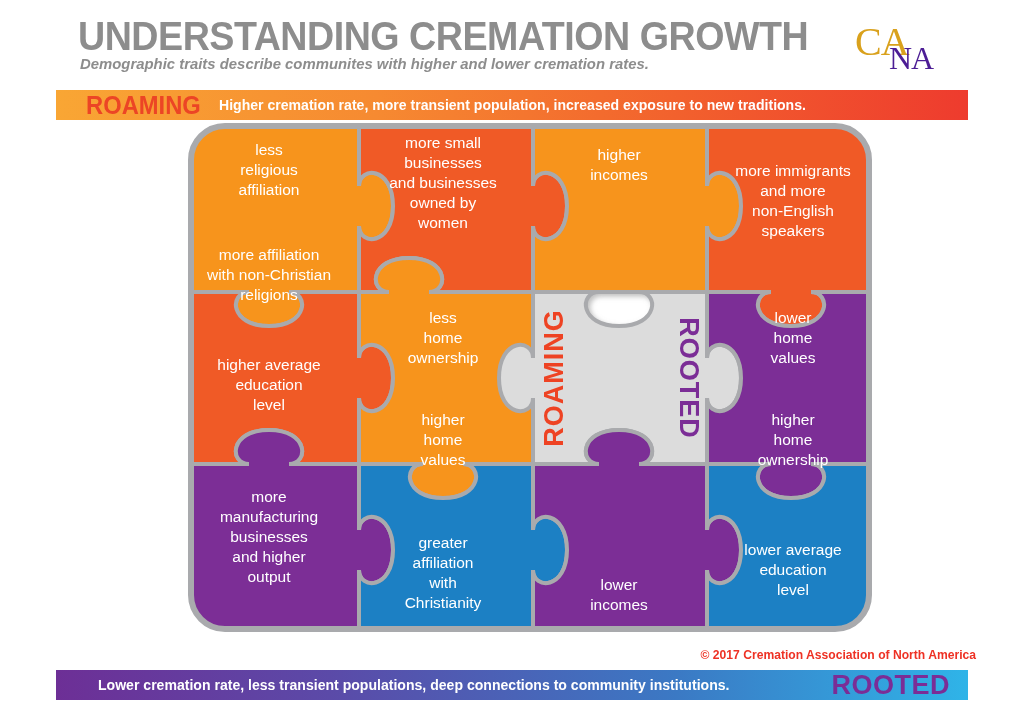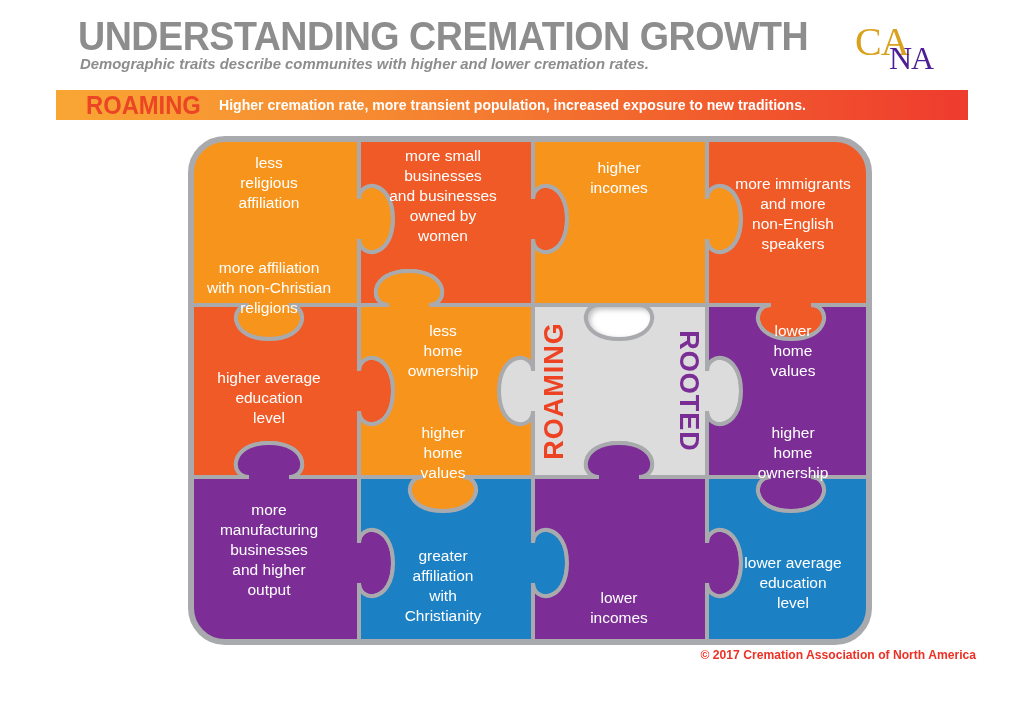--- a/index.html
+++ b/index.html
@@ -74,21 +74,21 @@
 
   
   .copyright{
     position:absolute;right:48px;top:648px;
     font-size:12.5px;font-weight:bold;color:#ee3124;
     transform:scaleX(0.97);transform-origin:right center;
     white-space:nowrap;
   }
 
   
-  .puzzle-wrap{position:absolute;left:185px;top:133px;width:690px;height:515px;}
+  .puzzle-wrap{position:absolute;left:185px;top:120px;width:690px;height:515px;}
   svg.puzzle{display:block;width:690px;height:515px;}
   .ptxt{
     fill:#ffffff;font-family:"Liberation Sans",sans-serif;
     font-size:15.5px;text-anchor:middle;
   }
   .ptxt-ctr-roaming{fill:#ee4323;font-size:27px;font-weight:bold;letter-spacing:1px;}
   .ptxt-ctr-rooted{fill:#7b2d96;font-size:27px;font-weight:bold;letter-spacing:1px;}
 </style>
 </head>
 <body>
@@ -284,14 +284,18 @@
       <g>
         <text class="ptxt" x="608" y="435">lower average</text>
         <text class="ptxt" x="608" y="455">education</text>
         <text class="ptxt" x="608" y="475">level</text>
       </g>
     </svg>
   </div>
 
   <div class="copyright">© 2017 Cremation Association of North America</div>
 
+  <div class="banner banner-rooted">
+    <span class="banner-text-rooted">Lower cremation rate, less transient populations, deep connections to community institutions.</span>
+    <span class="banner-word-rooted">ROOTED</span>
+  </div>
 
 </div>
 
 </body></html>

